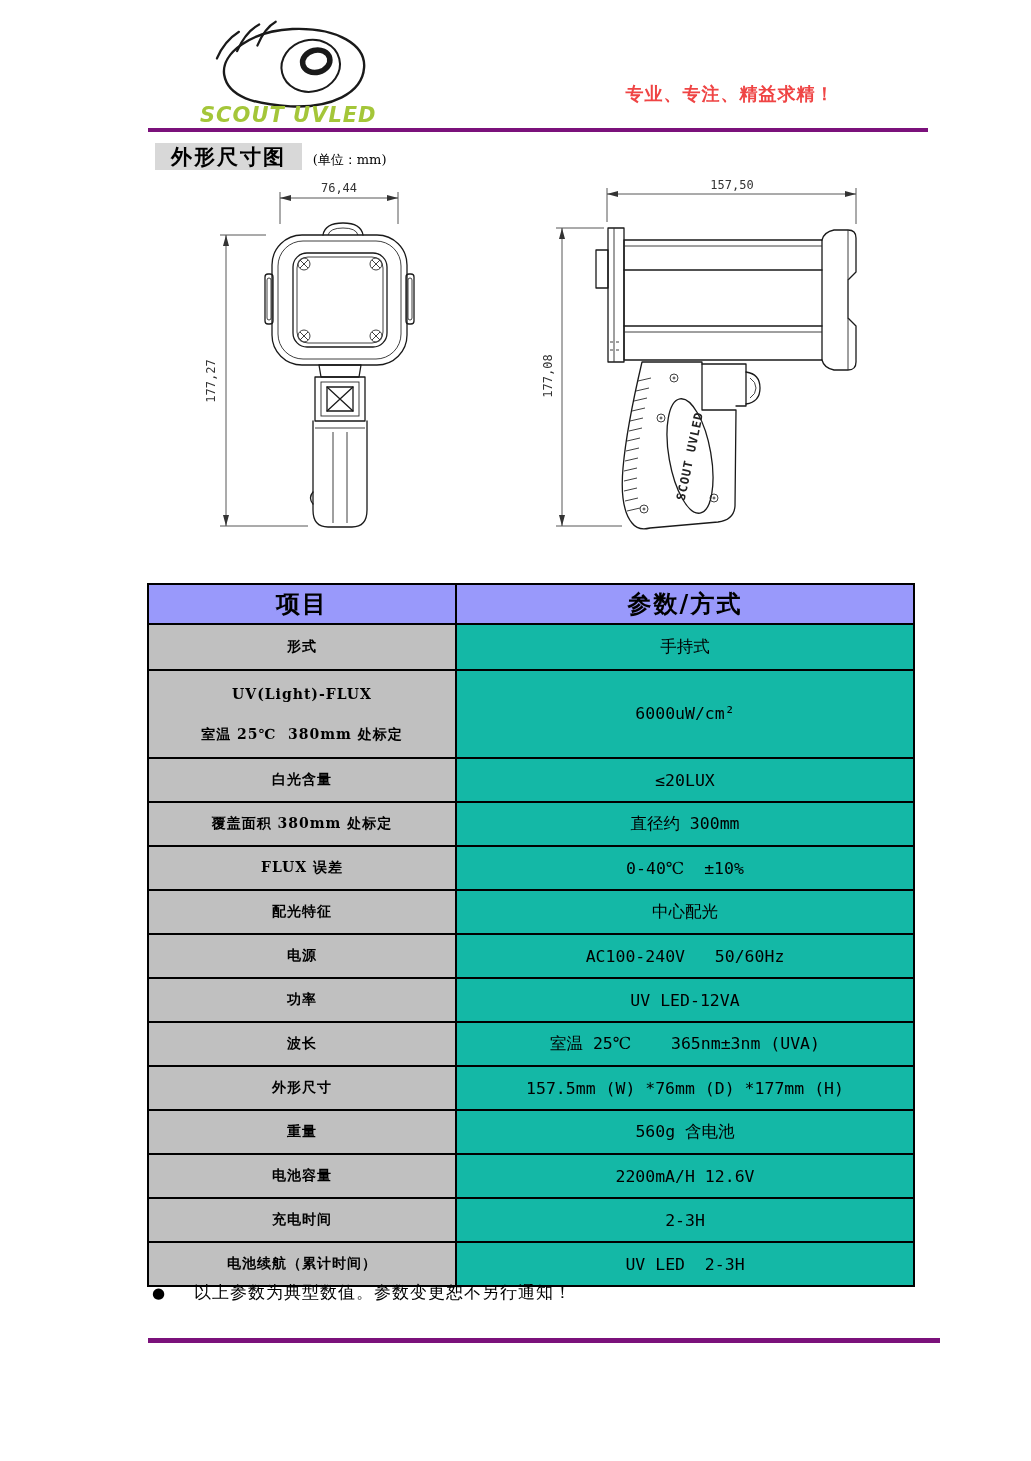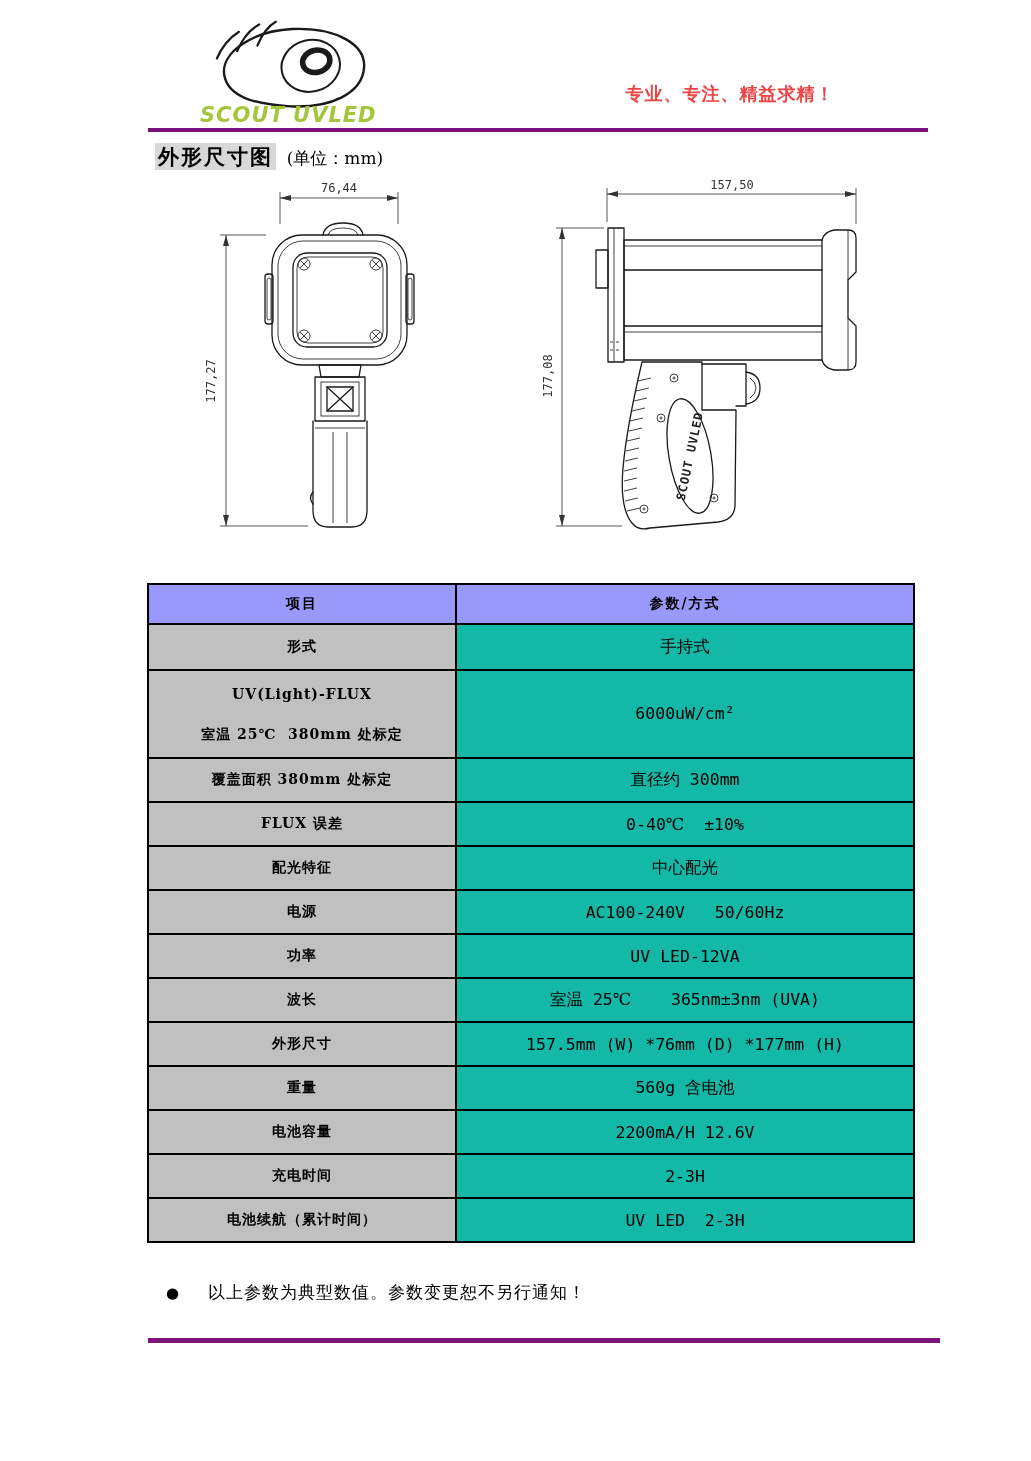--- a/index.html
+++ b/index.html
@@ -17,22 +17,22 @@
   #slogan{
     position:absolute;left:540px;top:82px;width:380px;text-align:center;
     font-family:"DejaVu Sans","Liberation Sans",sans-serif;
     font-size:18px;font-weight:bold;letter-spacing:1px;color:#ef4444;
   }
   .rule{position:absolute;background:#7b117b;}
   #rule-top{left:148px;top:128px;width:780px;height:4px;}
   #rule-bottom{left:148px;top:1338px;width:792px;height:5px;}
   
   #section-line{position:absolute;left:155px;top:143px;font-size:21px;}
-  #section-title{background:#d8d8d8;font-weight:600;padding:1px 3px;letter-spacing:2px;}
-  #section-unit{font-size:17px;margin-left:4px;}
+  #section-title{background:#d8d8d8;font-weight:600;padding:1px 16px;letter-spacing:2px;}
+  #section-unit{font-size:13px;margin-left:4px;}
   
   .drawing{position:absolute;}
   #front-view{left:200px;top:176px;}
   #side-view{left:540px;top:176px;}
   .outline{stroke:#1a1a1a;stroke-width:1.3;fill:none;stroke-linejoin:round;stroke-linecap:round;}
   .thin{stroke:#2a2a2a;stroke-width:0.9;fill:none;}
   .dimline{stroke:#444;stroke-width:0.9;fill:none;}
   .dimarrow{fill:#333;stroke:none;}
   .dimtext{font-family:"DejaVu Sans Mono","Liberation Mono",monospace;font-size:12px;fill:#333;}
   .griptext{font-family:"DejaVu Sans Mono","Liberation Mono",monospace;font-size:12px;font-weight:bold;fill:#222;letter-spacing:1px;}
@@ -41,33 +41,33 @@
     position:absolute;left:147px;top:583px;width:766px;
     border-collapse:collapse;table-layout:fixed;
   }
   #spec-table td,#spec-table th{
     border:2px solid #000;text-align:center;vertical-align:middle;
     white-space:pre-wrap;padding:0 6px;
   }
   #spec-table col.c-item{width:308px;}
   #spec-table col.c-value{width:458px;}
   #spec-table th{
-    background:#9999fb;font-size:14px;font-weight:bold;height:38px;letter-spacing:2px;
+    background:#9999fb;font-size:24px;font-weight:bold;height:38px;letter-spacing:2px;
   }
   #spec-table td.item{
     background:#c0c0c0;font-size:14px;font-weight:600;letter-spacing:1px;height:42px;
   }
   #spec-table td.value{
     background:#14b8a6;font-size:16.5px;
     font-family:"DejaVu Sans Mono","DejaVu Serif","Liberation Mono",monospace;
   }
   #spec-table tr.r-first td{height:44px;}
   #spec-table tr.r-tall td{height:86px;line-height:1.45;margin-top:23px;}
   
-  #footnote{position:absolute;left:166px;top:1281px;font-size:17px;letter-spacing:1px;text-align:right;}
+  #footnote{position:absolute;left:152px;top:1281px;font-size:17px;letter-spacing:1px;text-align:right;}
   #footnote .bullet{margin-right:28px;font-size:15px;}
 </style>
 </head>
 <body>
 
 <div id="page">
 
   <svg id="logo-eye" viewBox="0 0 200 100">
     <path class="outline" style="stroke-width:2.6" d="M22,62 C18,38 52,14 96,12 C146,10 176,30 174,54 C172,82 138,98 94,96 C56,94 26,86 22,62 Z"></path>
     <path class="outline" style="stroke-width:2.2" transform="rotate(-14 116 52)" d="M84,52 a32,28 0 1,0 64,0 a32,28 0 1,0 -64,0"></path>
@@ -195,20 +195,24 @@
       <td class="item">形式</td>
       <td class="value">手持式</td>
     </tr>
     <tr class="r-tall">
       <td class="item">UV(Light)-FLUX
 
 室温 25℃  380mm 处标定</td>
       <td class="value">6000uW/cm²</td>
     </tr>
     <tr>
+      <td class="item">白光含量</td>
+      <td class="value">≤20LUX</td>
+    </tr>
+    <tr>
       <td class="item">覆盖面积 380mm 处标定</td>
       <td class="value">直径约 300mm</td>
     </tr>
     <tr>
       <td class="item">FLUX 误差</td>
       <td class="value">0-40℃  ±10%</td>
     </tr>
     <tr>
       <td class="item">配光特征</td>
       <td class="value">中心配光</td>

